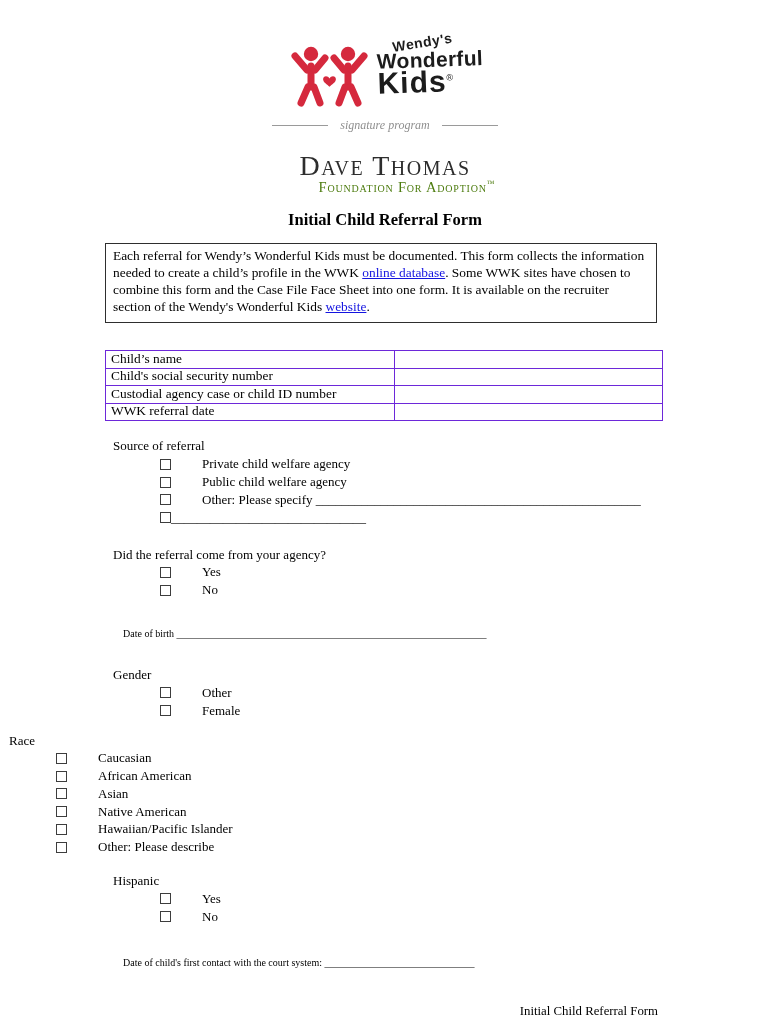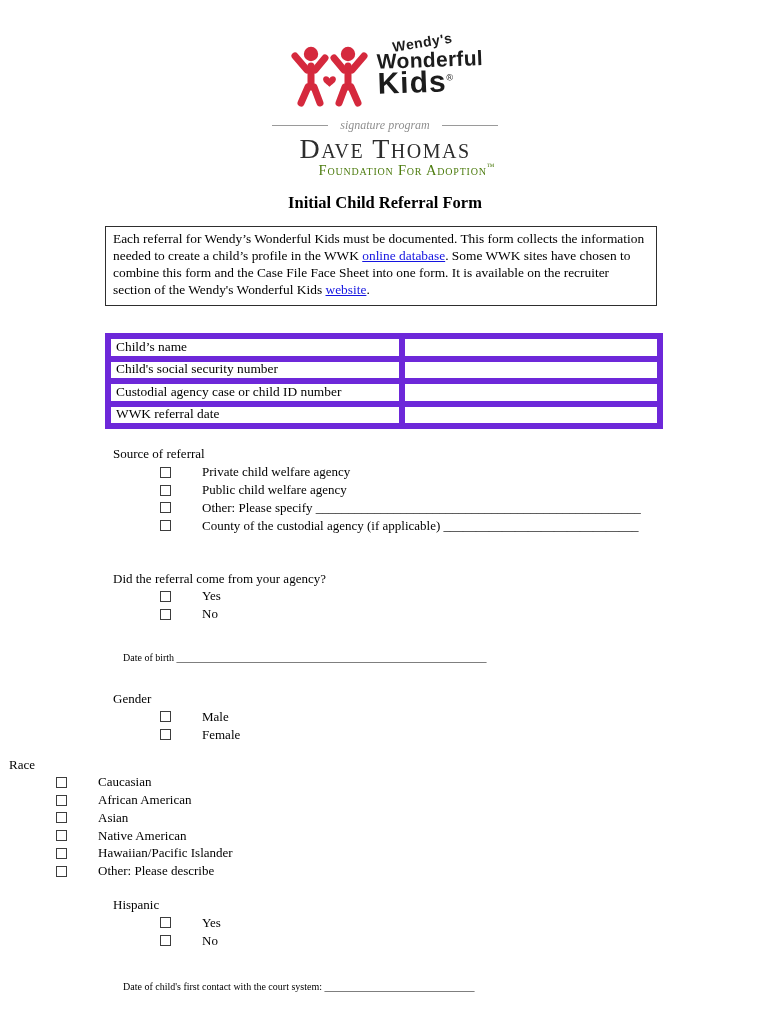--- a/index.html
+++ b/index.html
@@ -16,45 +16,45 @@
     font-family:"Liberation Sans", sans-serif;font-weight:bold;color:#1c1c1c;
     margin-left:4px;transform:rotate(-2deg);
   }
   .wwk-wendys{font-size:14px;margin-left:16px;transform:rotate(-7deg);letter-spacing:.5px;}
   .wwk-wonderful{font-size:21px;margin-top:-2px;letter-spacing:.3px;}
   .wwk-kids{font-size:30px;margin-top:-5px;letter-spacing:1px;line-height:1;}
   .reg-mark{font-size:9px;vertical-align:super;font-weight:normal;}
   .sig-row{display:flex;align-items:center;gap:12px;margin-top:4px;justify-content:space-between;}
   .sig-dash{width:56px;border-top:1px solid #9a9a9a;height:0;}
   .sig-text{font-style:italic;font-size:12px;color:#8f8f8f;font-family:"Liberation Serif",serif;}
-  .dt-name{font-variant:small-caps;font-size:28px;line-height:1.05;color:#2d2d2d;letter-spacing:1.5px;margin-top:1px;}
+  .dt-name{font-variant:small-caps;font-size:28px;line-height:1.05;color:#2d2d2d;letter-spacing:1.5px;margin-top:18px;}
   .dt-sub{font-variant:small-caps;font-size:14.5px;color:#4d7c0f;letter-spacing:.8px;margin-top:-1px;margin-left:44px;}
   .tm-mark{font-size:8px;vertical-align:super;}
   
   .doc-title{text-align:center;font-size:16.5px;font-weight:bold;margin:14px 0 0 0;}
   
   .intro-box{
     margin:13px 0 0 105px;width:534px;border:1px solid #2e2e2e;
     padding:3px 9px 7px 7px;font-size:13.4px;line-height:1.27;
   }
   .intro-box a{text-decoration:underline;cursor:pointer;}
   
   .ref-table{margin:27px 0 0 105px;border-collapse:collapse;width:558px;font-size:13.4px;}
-  .ref-table td{border:6px solid #6d28d9;padding:0 0 1px 5px;height:15.5px;line-height:1.1;}
+  .ref-table td{border:1px solid #6d28d9;padding:0 0 1px 5px;height:15.5px;line-height:1.1;}
   .ref-table td.t-label{width:283px;}
   
   .section{margin-left:113px;font-size:13px;}
   .sec-label{line-height:1.3;}
   .opt{display:flex;align-items:center;height:17.8px;margin-left:47px;}
   .cb{width:9px;height:9px;border:1px solid #3d3d3d;flex:none;background:#fff;cursor:pointer;}
   .opt-label{margin-left:31px;white-space:pre;}
   .blank{white-space:pre;}
   .line-field{margin-left:113px;font-size:10px;line-height:1.3;white-space:pre;}
   .mt-src{margin-top:17px;}
-  .mt-agency{margin-top:36px;}
+  .mt-agency{margin-top:20px;}
   .mt-dob{margin-top:15px;}
   .mt-gender{margin-top:14px;}
   .mt-race{margin-top:13px;margin-left:9px;}
   .mt-hisp{margin-top:17px;}
   .mt-court{margin-top:17px;}
   
   .footer{margin:22px 112px 0 0;text-align:right;font-size:12.8px;line-height:1.18;}
 </style>
 </head>
 <body>
@@ -134,21 +134,20 @@
       <span class="cb"></span>
       <span class="opt-label">Public child welfare agency</span>
     </div>
     <div class="opt">
       <span class="cb"></span>
       <span class="opt-label">Other: Please specify </span>
         <span class="blank">__________________________________________________</span>
     </div>
     <div class="opt">
       <span class="cb"></span>
-      <span class="opt-label">County of the custodial agency (if applicable) </span>
         <span class="blank">______________________________</span>
     </div>
   </div>
 
   <div class="section mt-agency">
     <div class="sec-label">Did the referral come from your agency?</div>
     <div class="opt">
       <span class="cb"></span>
       <span class="opt-label">Yes</span>
     </div>
@@ -159,21 +158,21 @@
   </div>
 
   <div class="line-field mt-dob">
     <span>Date of birth </span><span class="blank">______________________________________________________________</span>
   </div>
 
   <div class="section mt-gender">
     <div class="sec-label">Gender</div>
     <div class="opt">
       <span class="cb"></span>
-      <span class="opt-label">Male</span>
+      <span class="opt-label">Other</span>
     </div>
     <div class="opt">
       <span class="cb"></span>
       <span class="opt-label">Female</span>
     </div>
   </div>
 
   <div class="section mt-race">
     <div class="sec-label">Race</div>
     <div class="opt">

